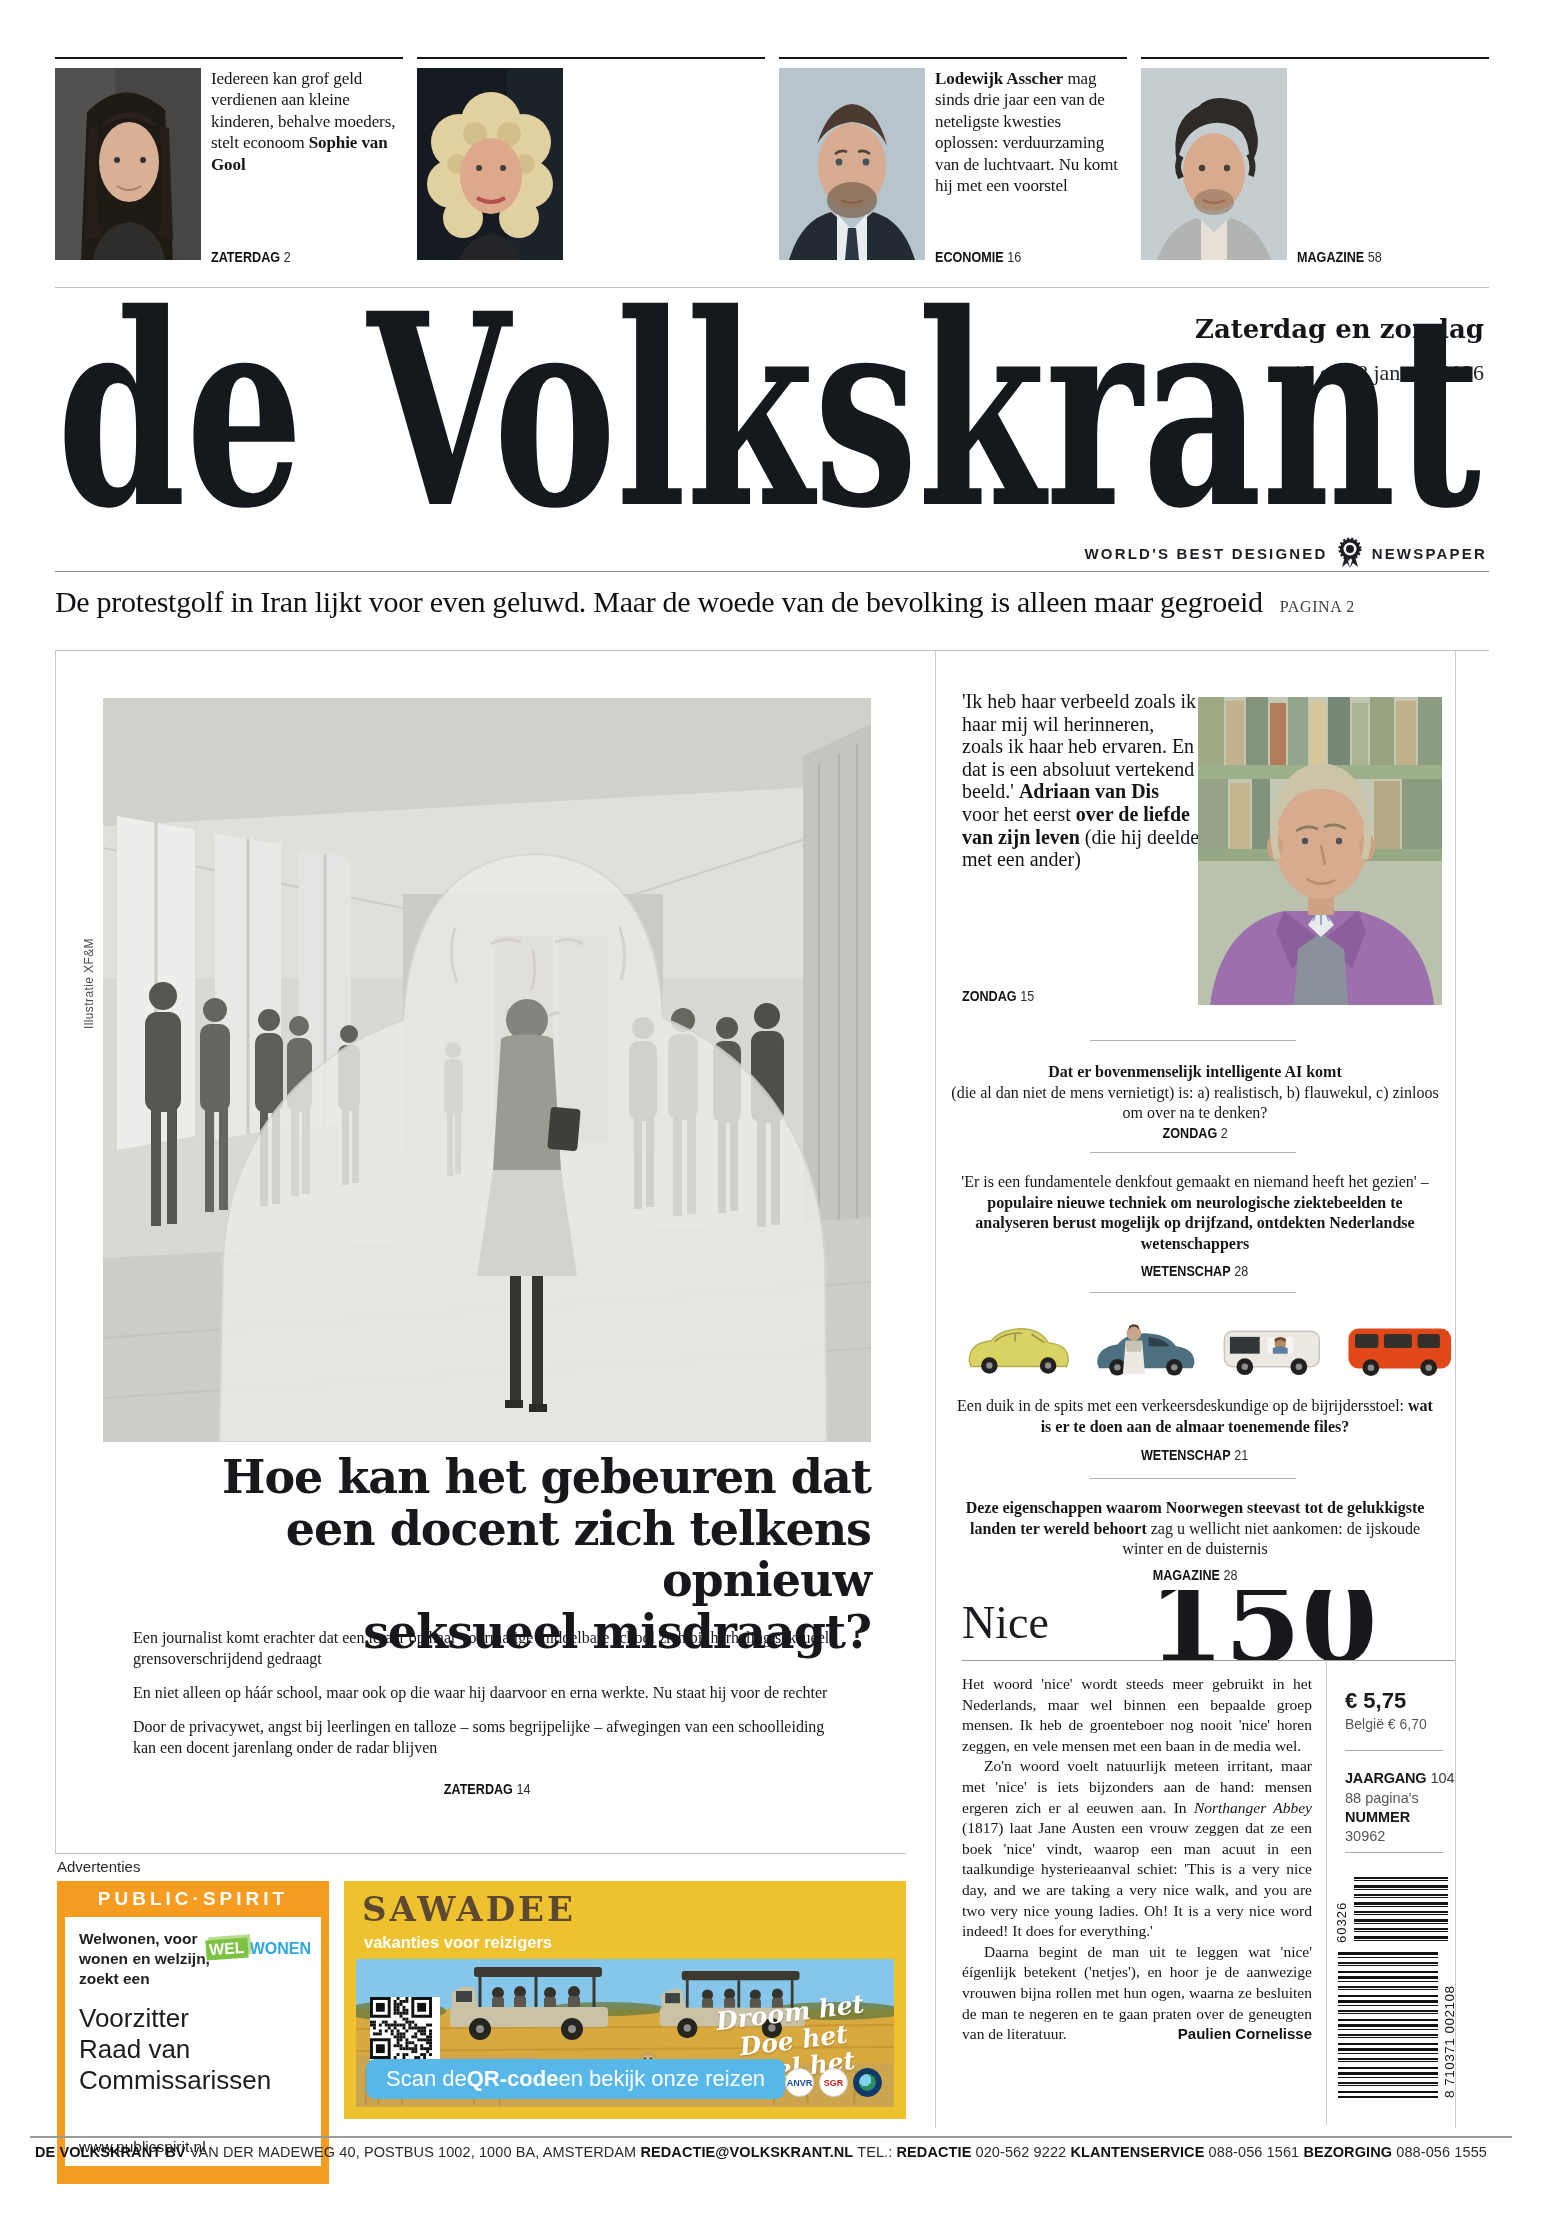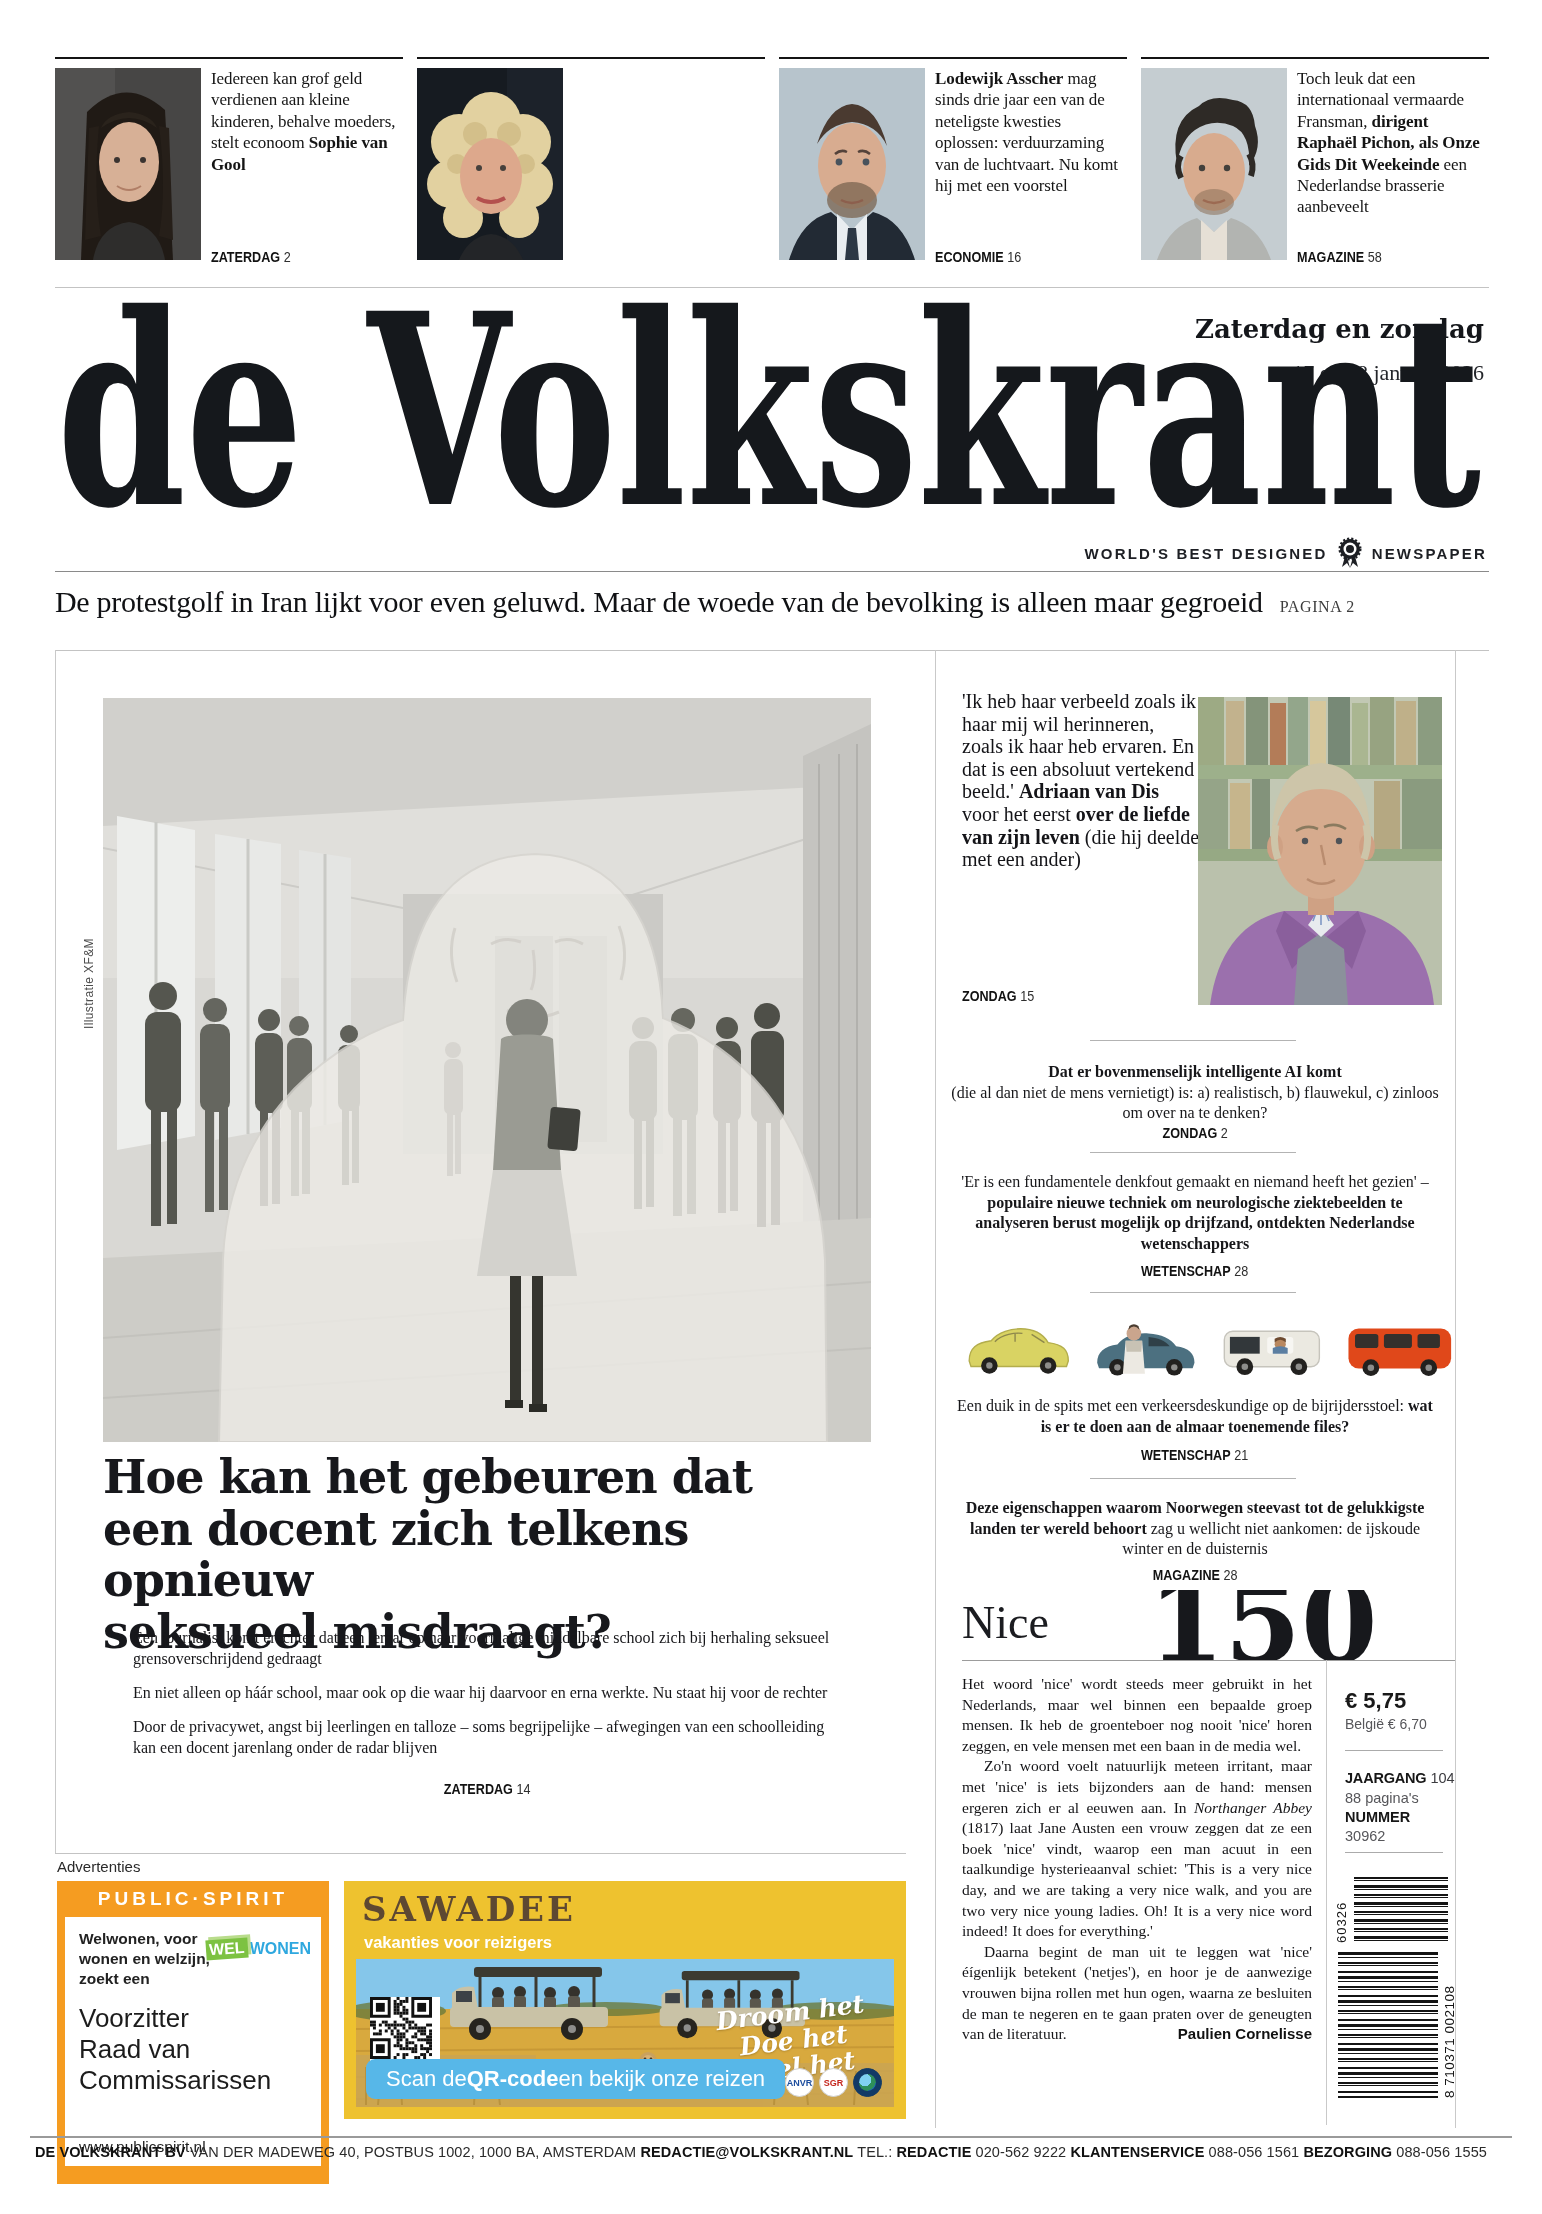--- a/index.html
+++ b/index.html
@@ -41,21 +41,21 @@
   #edge-left{left:55px;top:650px;height:1203px}
   #edge-right{left:1455px;top:650px;height:1478px}
   #col-div{left:935px;top:650px;height:1478px}
   #bottom-left-rule{top:1853px;left:55px;width:851px}
 
   
   #illu{position:absolute;left:103px;top:698px;width:768px;height:744px}
   #illu svg{display:block;width:100%;height:100%}
   #credit{position:absolute;left:82px;top:938px;writing-mode:vertical-rl;transform:rotate(180deg);
           font-family:"Liberation Sans",sans-serif;font-size:12px;color:#4c4c4c;letter-spacing:.4px}
-  #main-headline{position:absolute;left:103px;top:1452px;width:768px;text-align:left;
+  #main-headline{position:absolute;left:103px;top:1452px;width:768px;text-align:right;
           font-family:"DejaVu Serif",serif;font-weight:bold;font-size:46px;line-height:1.12;letter-spacing:-1px;color:#17181c}
   #main-paras{position:absolute;left:133px;top:1627px;width:708px;text-align:left;font-size:16px;line-height:21px;color:#17171a}
   #main-paras p{margin-bottom:13px}
   #main-label{position:absolute;left:103px;top:1780px;width:768px}
 
   
   #vandis-text{position:absolute;left:962px;top:690px;width:238px;font-size:20px;line-height:22.6px;color:#141418}
   #vandis-photo{position:absolute;left:1198px;top:697px;width:244px;height:308px}
   #vandis-photo svg{display:block;width:100%;height:100%}
   #vandis-label{position:absolute;left:962px;top:988px}
@@ -215,21 +215,20 @@
           <path d="M40,88 q-6,10 0,22 M108,86 q6,10 2,22" stroke="#2e2a26" stroke-width="6" fill="none"></path>
           <circle cx="61" cy="100" r="3.2" fill="#43403c"></circle>
             <circle cx="86" cy="100" r="3.2" fill="#43403c"></circle>
           <ellipse cx="73" cy="134" rx="20" ry="13" fill="#8a7057" opacity=".55"></ellipse>
           <path d="M62,132 q11,6 22,0" stroke="#9c6a52" stroke-width="2.5" fill="none"></path>
           <path d="M16,192 Q28,158 56,150 L73,164 L90,150 Q118,158 130,192 Z" fill="#b2b4b1"></path>
           <path d="M60,152 L73,164 L86,152 L86,192 L60,192 Z" fill="#e6e0d6"></path>
         </svg>
       </div>
       <div>
-        <p class="ttext"><span>Toch leuk dat een internationaal vermaarde Fransman, </span><span class="b">dirigent Raphaël Pichon, als Onze Gids Dit Weekeinde</span><span> een Nederlandse brasserie aanbeveelt</span></p>
         <span class="tlabel kick"><b>MAGAZINE</b><span class="n">58</span></span>
       </div>
     </div>
   </div>
   <div class="hline" style="top:287px;left:55px;width:1434px"></div>
 
   <div id="date">
     <div class="d1">Zaterdag en zondag</div>
     <div class="d2">17 en 18 januari 2026</div>
   </div>

